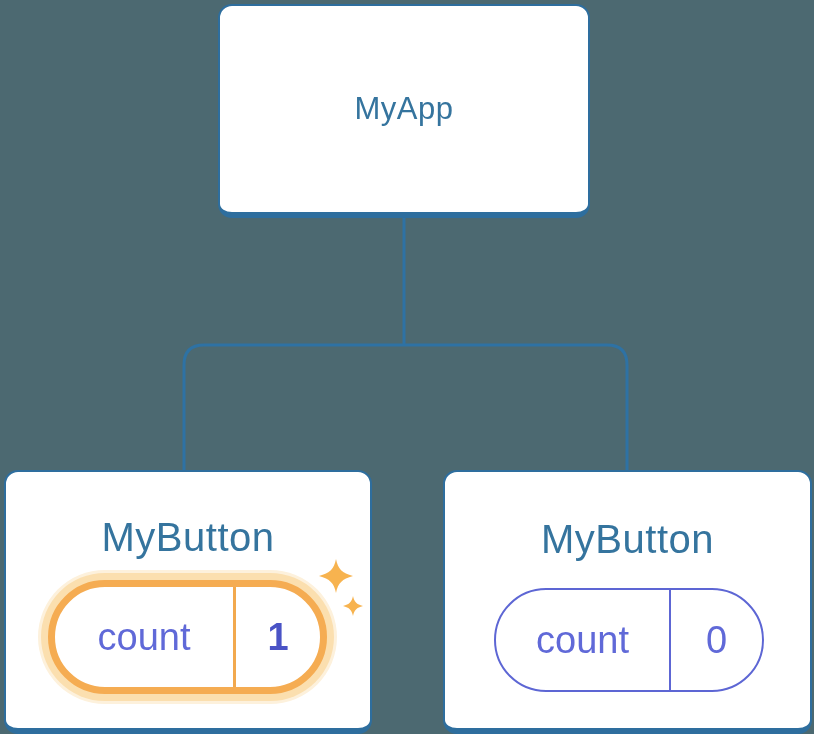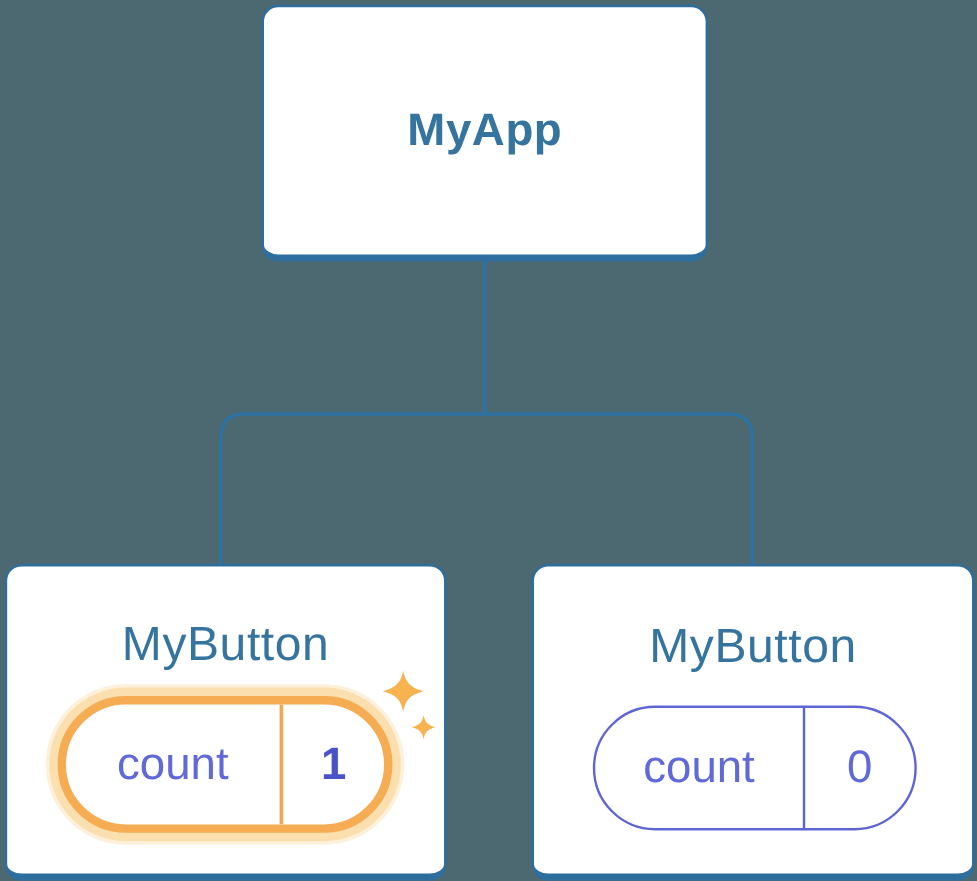--- a/index.html
+++ b/index.html
@@ -46,22 +46,22 @@
   .card.root {
     left: 218px;
     top: 4px;
     width: 372px;
     height: 214px;
     display: flex;
     align-items: center;
     justify-content: center;
   }
   .root-label {
-    font-size: 38px;
-    font-weight: 700;
+    font-size: 31px;
+    font-weight: 400;
     color: var(--title);
     letter-spacing: 0.5px;
   }
   .card.child-left {
     left: 4px;
     top: 470px;
     width: 368px;
     height: 264px;
   }
   .card.child-right {

